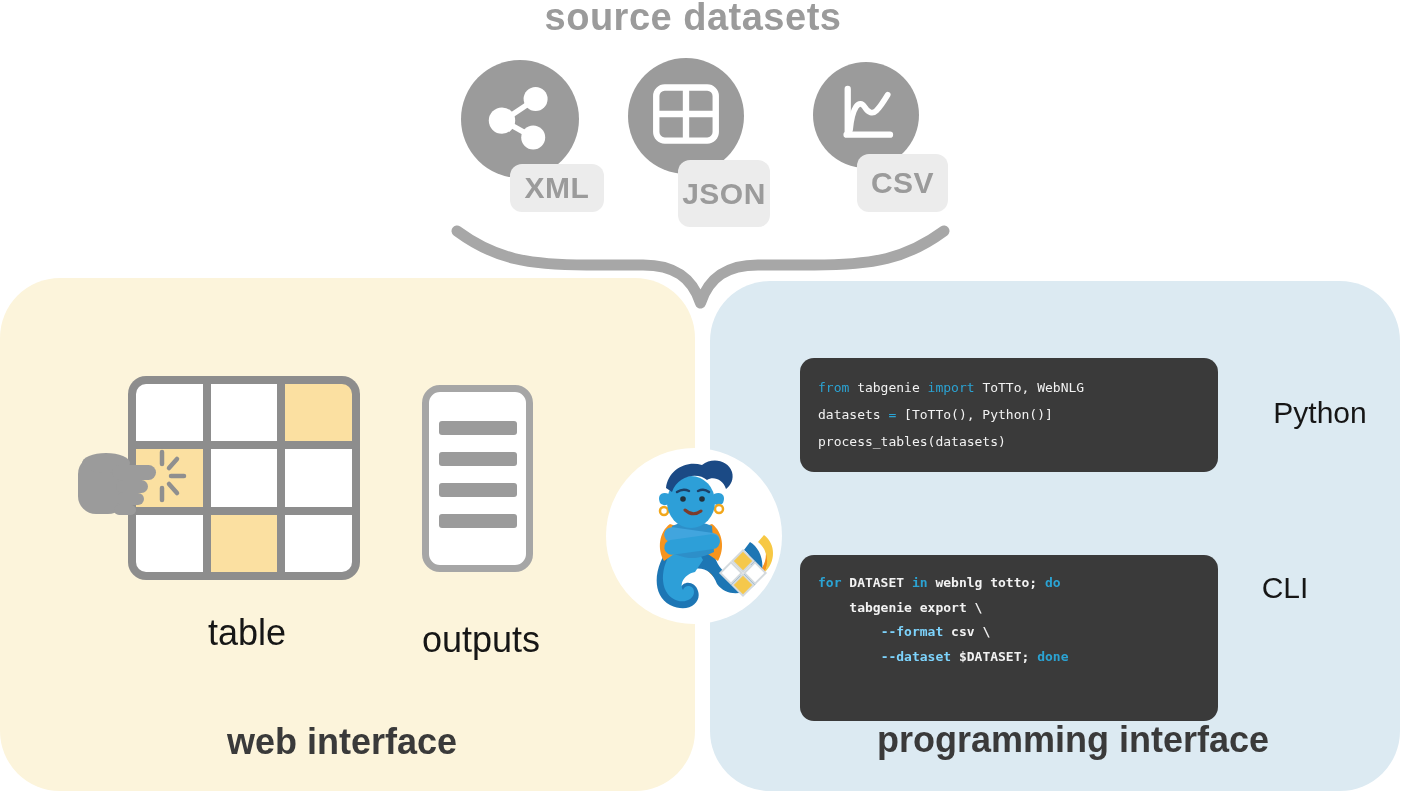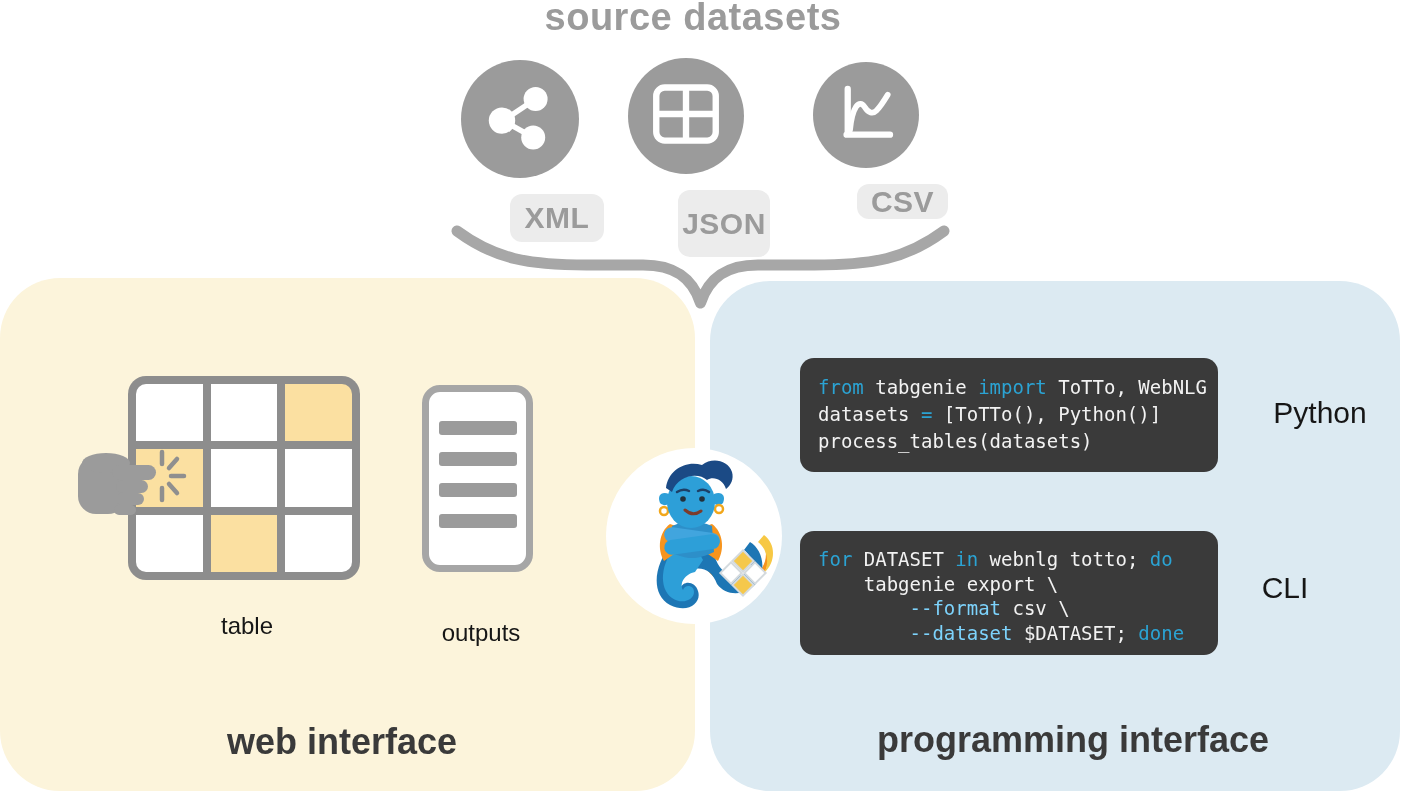--- a/index.html
+++ b/index.html
@@ -9,24 +9,24 @@
   
   .diagram-title{position:absolute;left:293px;top:-4px;width:800px;text-align:center;
     font-size:38px;font-weight:900;color:#9b9b9b;letter-spacing:0.5px;}
   .src-circle{position:absolute;border-radius:50%;background:#9b9b9b;
     display:flex;align-items:center;justify-content:center;z-index:1;}
   .src-circle.xml{left:461px;top:60px;width:118px;height:118px;}
   .src-circle.json{left:628px;top:58px;width:116px;height:116px;}
   .src-circle.csv{left:813px;top:62px;width:106px;height:106px;}
   .src-badge{position:absolute;background:#ececec;border-radius:12px;z-index:2;
     display:flex;align-items:center;justify-content:center;
-    font-size:30px;font-weight:800;color:#9b9b9b;letter-spacing:0.5px;margin-top:30px;}
+    font-size:30px;font-weight:800;color:#9b9b9b;letter-spacing:0.5px;}
   .src-badge.xml{left:510px;top:164px;width:94px;height:48px;}
   .src-badge.json{left:678px;top:160px;width:92px;height:67px;}
-  .src-badge.csv{left:857px;top:154px;width:91px;height:35px;}
+  .src-badge.csv{left:857px;top:154px;width:91px;height:58px;}
   .brace-svg{position:absolute;left:440px;top:220px;z-index:1;}
 
   
   .panel{position:absolute;border-radius:60px;z-index:0;}
   .panel-web{left:0;top:278px;width:695px;height:513px;background:#fcf4db;}
   .panel-prog{left:710px;top:281px;width:690px;height:510px;background:#dceaf2;}
   .panel-caption{position:absolute;transform:translateX(-50%);white-space:nowrap;
     font-size:36px;font-weight:800;color:#3a3a3a;z-index:2;}
   .caption-web{left:342px;top:721px;}
   .caption-prog{left:1073px;top:719px;}
@@ -41,31 +41,31 @@
   .mock-table .cell:nth-child(3){border-top-right-radius:10px;}
   .mock-table .cell:nth-child(7){border-bottom-left-radius:10px;}
   .mock-table .cell:nth-child(9){border-bottom-right-radius:10px;}
   .hand-svg{position:absolute;left:74px;top:444px;z-index:3;}
   .mock-outputs{position:absolute;left:422px;top:385px;width:111px;height:187px;
     box-sizing:border-box;background:#ffffff;border:7px solid #a6a6a6;border-radius:18px;
     display:flex;flex-direction:column;align-items:center;justify-content:flex-start;
     padding-top:29px;gap:17px;z-index:1;}
   .outbar{width:78px;height:14px;background:#9b9b9b;border-radius:3px;flex:0 0 auto;}
   .sub-label{position:absolute;transform:translateX(-50%);white-space:nowrap;
-    font-size:24px;font-weight:400;color:#161616;z-index:2;}
+    font-size:36px;font-weight:400;color:#161616;z-index:2;}
   .label-table{left:247px;top:612px;}
   .label-outputs{left:481px;top:619px;}
 
   
   .code-block{position:absolute;left:800px;width:418px;box-sizing:border-box;
     background:#3a3a3a;border-radius:14px;padding:16px 18px;
-    font-family:"DejaVu Sans Mono",monospace;font-size:19px;color:#f2f2f2;z-index:1;}
+    font-family:"DejaVu Sans Mono",monospace;font-size:13px;color:#f2f2f2;z-index:1;}
   .code-python{top:358px;height:114px;}
   .code-python .code-line{line-height:27px;}
-  .code-cli{top:531px;height:124px;}
+  .code-cli{top:555px;height:166px;font-weight:bold;}
   .code-cli .code-line{line-height:24.5px;}
   .code-line{white-space:pre;}
   .tok-kw{color:#2ba3d3;}
   .tok-flag{color:#7dd3fc;}
   .tok-plain{color:#f2f2f2;}
   .code-label{position:absolute;transform:translateX(-50%);white-space:nowrap;
     font-size:30px;font-weight:400;color:#161616;z-index:2;}
   .label-python{left:1320px;top:396px;}
   .label-cli{left:1285px;top:571px;text-align:right;}
 

